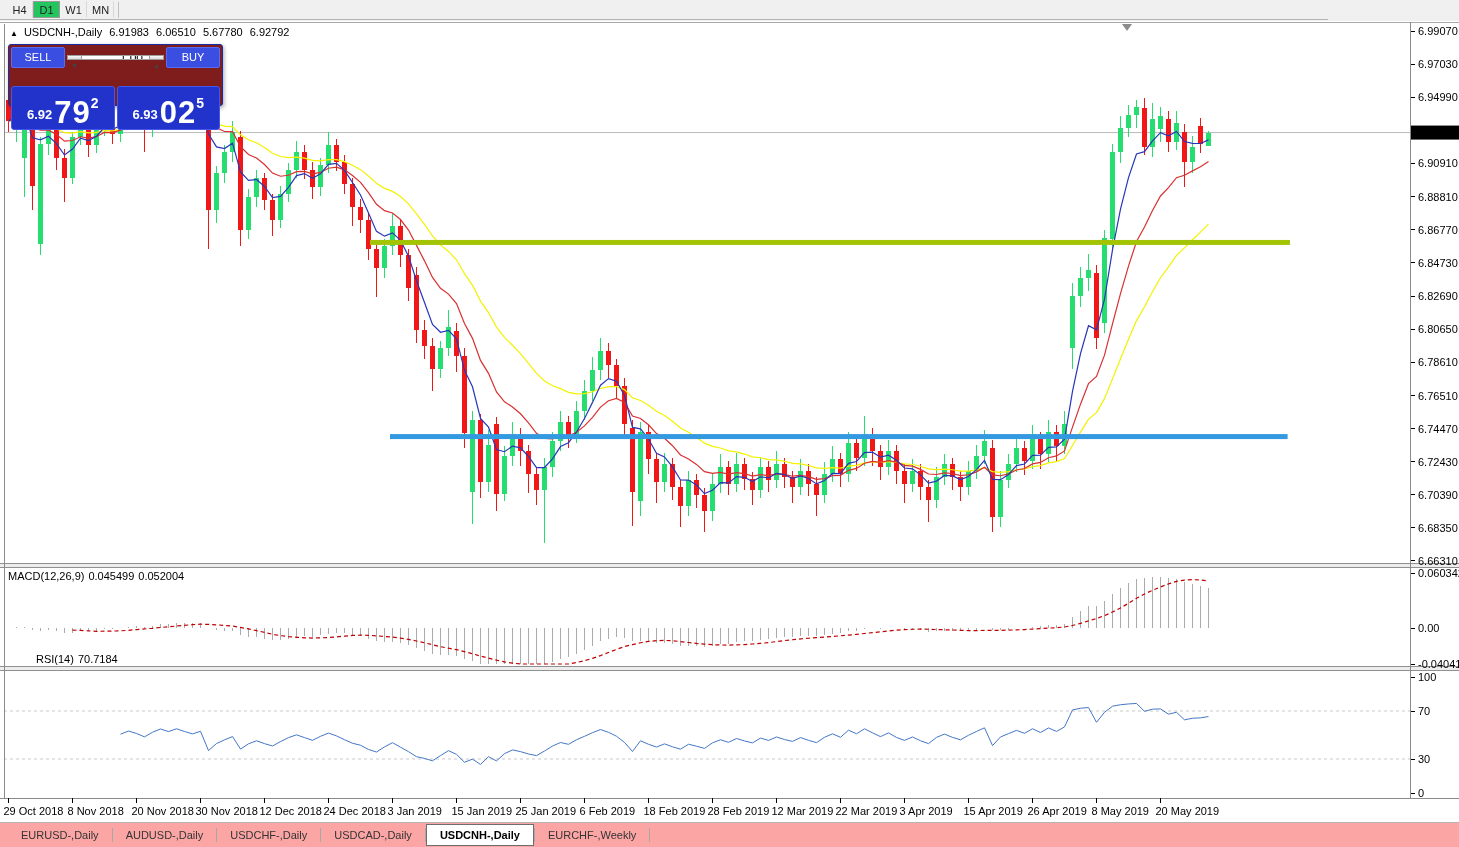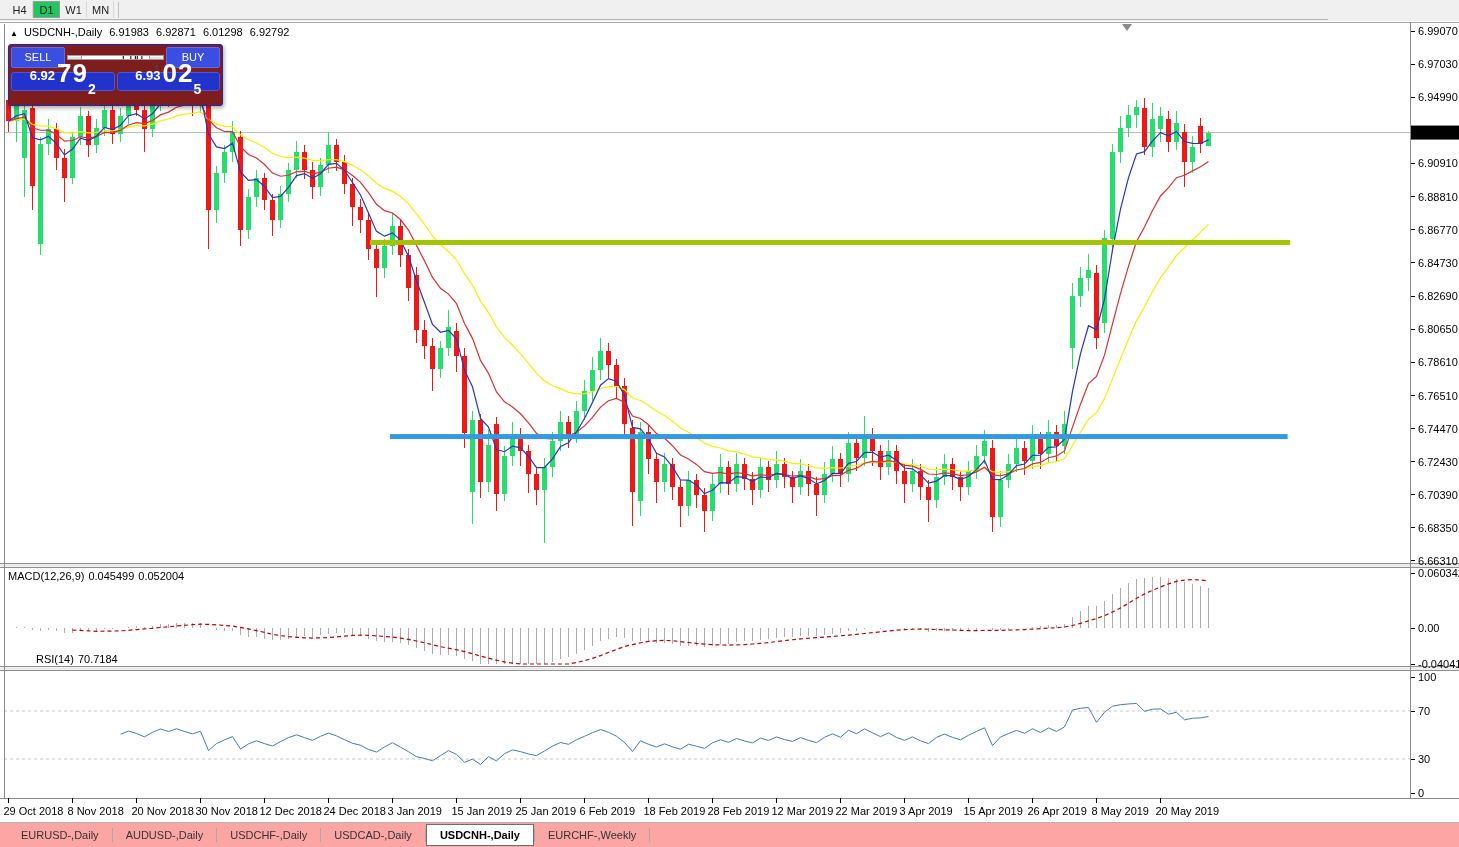--- a/index.html
+++ b/index.html
@@ -25,26 +25,26 @@
     border:1px solid #1B2AA6;border-radius:3px;box-shadow:1px 2px 4px rgba(0,0,0,.35);z-index:6;
     padding:2px;box-sizing:border-box;}
   .tp-row1{display:flex;height:21px;}
   .tp-btn{flex:0 0 54px;background:#3A4EE2;border:1px solid #5A6BF0;border-radius:2px;color:#fff;
     font-size:11px;line-height:19px;text-align:center;padding:0;cursor:default;}
   .vol-group{flex:1;display:flex;margin:8px 2px;}
   .spin-btn{width:15px;background:linear-gradient(#FAFAFA,#D9D9D9);border:1px solid #9E9E9E;
     font-size:7px;color:#444;padding:0;line-height:19px;text-align:center;cursor:default;}
   .vol-input{flex:1;width:50px;border:1px solid #9E9E9E;border-left:none;border-right:none;
     font-size:12px;text-align:right;padding:0 6px 0 0;font-family:"Liberation Sans",sans-serif;}
-  .tp-row2{display:flex;height:19px;margin-top:4px;}
+  .tp-row2{display:flex;height:44px;margin-top:18px;}
   .price-box{flex:1;background:#2133CB;border:1px solid #4457E8;border-radius:3px;color:#fff;
     display:flex;align-items:flex-end;justify-content:center;padding-bottom:1px;}
   .price-box+.price-box{margin-left:2px;}
   .pb-small{font-size:13px;font-weight:bold;line-height:26px;margin-right:2px;}
-  .pb-big{font-size:26px;font-weight:bold;line-height:31px;letter-spacing:1px;}
+  .pb-big{font-size:31px;font-weight:bold;line-height:31px;letter-spacing:1px;}
   .pb-sup{font-size:14px;font-weight:bold;line-height:30px;align-self:flex-start;margin-top:1px;}
   
   .tabbar{position:absolute;left:0;top:822px;width:1459px;height:25px;background:#fca5a5;
     border-top:1px solid #B4B4B4;display:flex;align-items:center;padding-left:8px;box-sizing:border-box;}
   .tab{padding:0 13px;font-size:11px;color:#333;line-height:22px;height:22px;cursor:default;white-space:nowrap;}
   .tab.active{background:#fff;border:1px solid #6E6E6E;font-weight:bold;color:#000;line-height:20px;height:20px;}
   .tab-div{width:1px;height:14px;background:#A8A8A8;}
 </style>
 </head>
 <body>
@@ -54,22 +54,22 @@
     <button class="tf-btn active">D1</button>
     <button class="tf-btn">W1</button>
     <button class="tf-btn">MN</button>
     <div class="tf-sep"></div>
   </div>
 
 <div class="chart-window">
   <div class="ohlc-header">
     <span class="tri">▲</span><span>USDCNH-,Daily</span>
     <span>6.91983</span>
-    <span>6.92871</span>
-    <span>6.01298</span>
+    <span>6.06510</span>
+    <span>5.67780</span>
     <span>6.92792</span>
   </div>
 
   <div class="trade-panel">
     <div class="tp-row1">
       <button class="tp-btn">SELL</button>
       <div class="vol-group">
         <button class="spin-btn">▼</button>
         <input class="vol-input" value="1.00" style="">
         <button class="spin-btn">▲</button>

